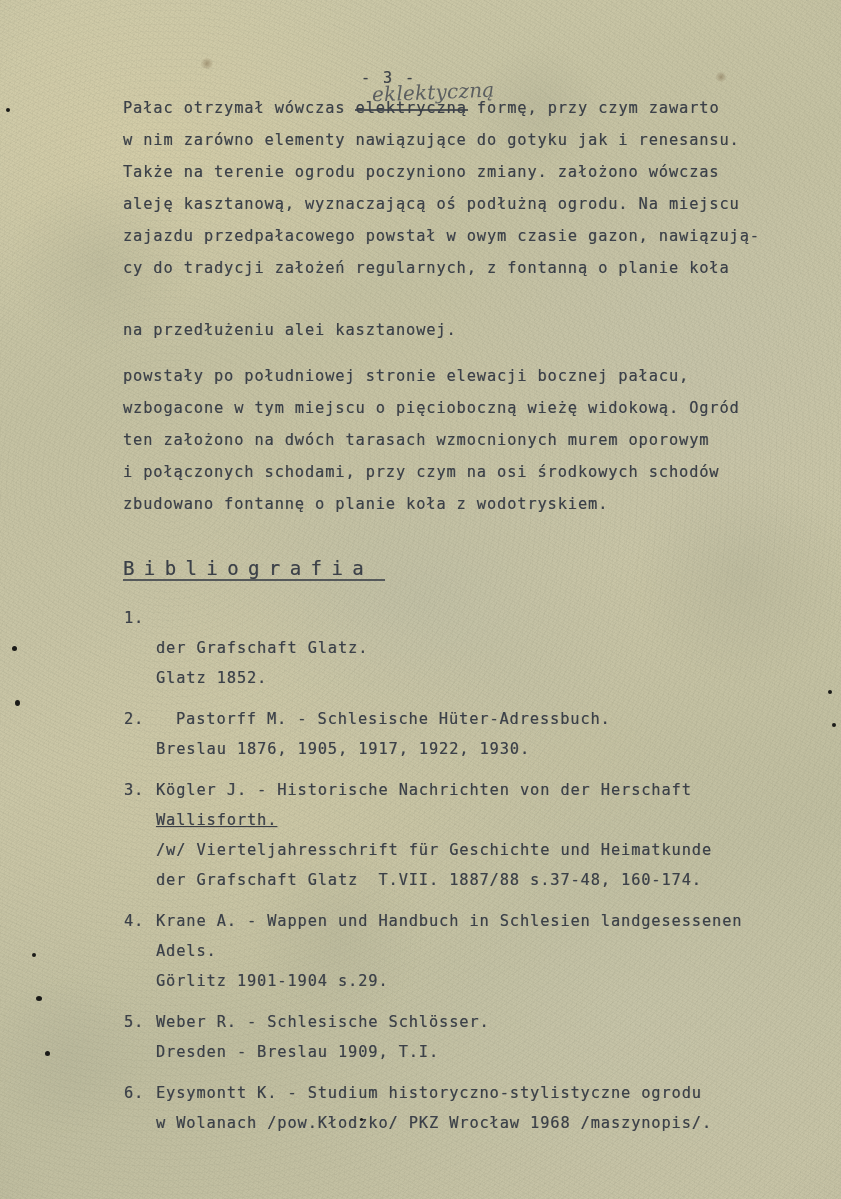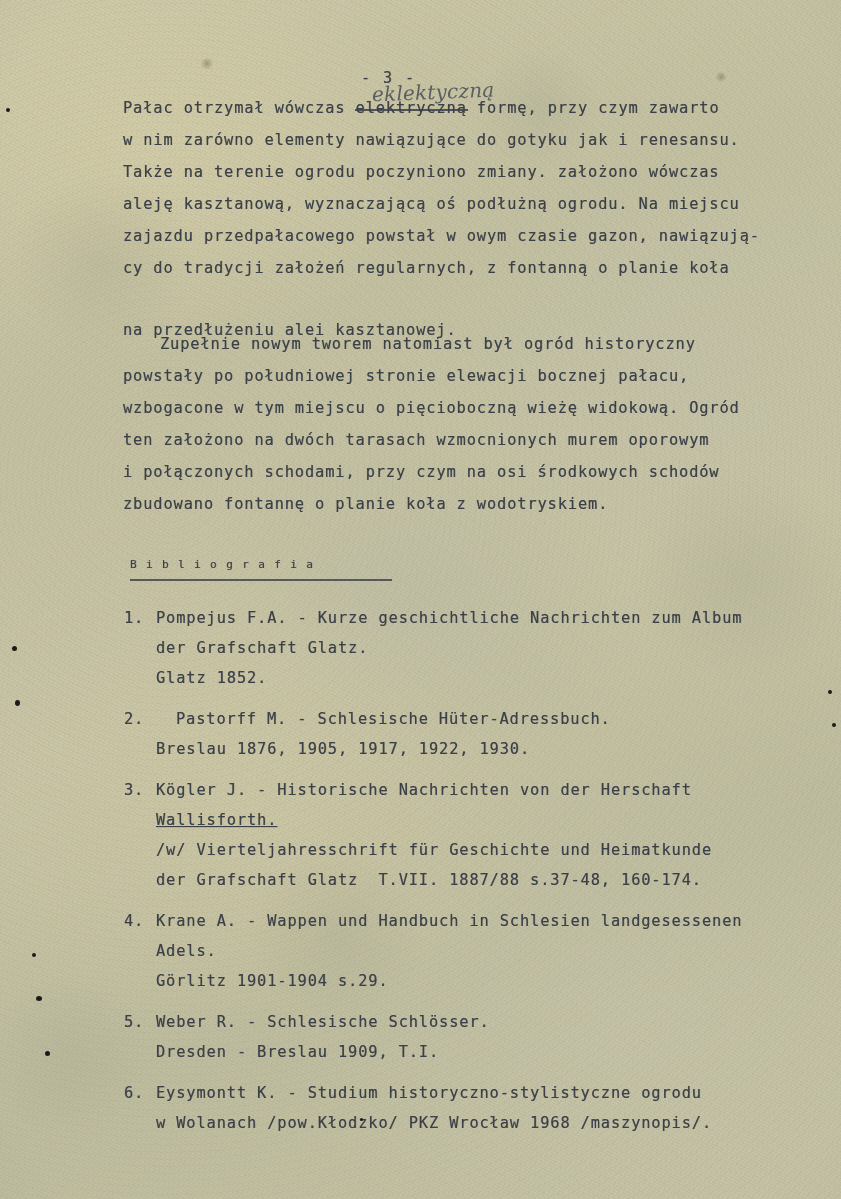--- a/index.html
+++ b/index.html
@@ -110,24 +110,24 @@
     position: absolute;
     left: -1px;
     right: -1px;
     top: 54%;
     height: 2px;
     background: #3b4048;
     opacity: 0.85;
   }
 
   .biblio-head {
-    left: 130px;
+    left: 123px;
     top: 498px;
     letter-spacing: 9.4px;
-    font-size: 11px;
+    font-size: 19px;
   }
   .biblio-head::after {
     content: "";
     position: absolute;
     left: 0;
     width: 262px;
     top: 20px;
     height: 2px;
     background: #3b4048;
     opacity: 0.8;
@@ -175,31 +175,29 @@
 
     <div class="ln" style="left:123px;top:101px;"><span>Pałac otrzymał wówczas </span><span class="strike">elektryczną</span><span> formę, przy czym zawarto</span></div>
 
     <div class="ln" style="left:123px;top:133px;">w nim zarówno elementy nawiązujące do gotyku jak i renesansu.</div>
     <div class="ln" style="left:123px;top:165px;">Także na terenie ogrodu poczyniono zmiany. założono wówczas</div>
     <div class="ln" style="left:123px;top:197px;">aleję kasztanową, wyznaczającą oś podłużną ogrodu. Na miejscu</div>
     <div class="ln" style="left:123px;top:229px;">zajazdu przedpałacowego powstał w owym czasie gazon, nawiązują-</div>
     <div class="ln" style="left:123px;top:261px;">cy do tradycji założeń regularnych, z fontanną o planie koła</div>
     <div class="ln" style="left:123px;top:293px;margin-top:30px;">na przedłużeniu alei kasztanowej.</div>
 
-    <div class="ln" style="left:160px;top:337px;">Zupełnie nowym tworem natomiast był ogród historyczny</div>
     <div class="ln" style="left:123px;top:369px;">powstały po południowej stronie elewacji bocznej pałacu,</div>
     <div class="ln" style="left:123px;top:401px;">wzbogacone w tym miejscu o pięcioboczną wieżę widokową. Ogród</div>
     <div class="ln" style="left:123px;top:433px;">ten założono na dwóch tarasach wzmocnionych murem oporowym</div>
     <div class="ln" style="left:123px;top:497px;">zbudowano fontannę o planie koła z wodotryskiem.</div>
     <div class="ln" style="left:123px;top:465px;">i połączonych schodami, przy czym na osi środkowych schodów</div>
 
     <div class="ln biblio-head" style="top:559px;">Bibliografia</div>
 
     <div class="ln" style="left:124px;top:611px;">1.</div>
-    <div class="ln" style="left:156px;top:611px;">Pompejus F.A. - Kurze geschichtliche Nachrichten zum Album</div>
     <div class="ln" style="left:156px;top:641px;">der Grafschaft Glatz.</div>
     <div class="ln" style="left:156px;top:671px;">Glatz 1852.</div>
 
     <div class="ln" style="left:124px;top:712px;">2.</div>
     <div class="ln" style="left:156px;top:712px;margin-left:20px;">Pastorff M. - Schlesische Hüter-Adressbuch.</div>
     <div class="ln" style="left:156px;top:742px;">Breslau 1876, 1905, 1917, 1922, 1930.</div>
 
     <div class="ln" style="left:124px;top:783px;">3.</div>
     <div class="ln" style="left:156px;top:783px;">Kögler J. - Historische Nachrichten von der Herschaft</div>
     <div class="ln" style="left:156px;top:813px;text-decoration:underline;">Wallisforth.</div>

